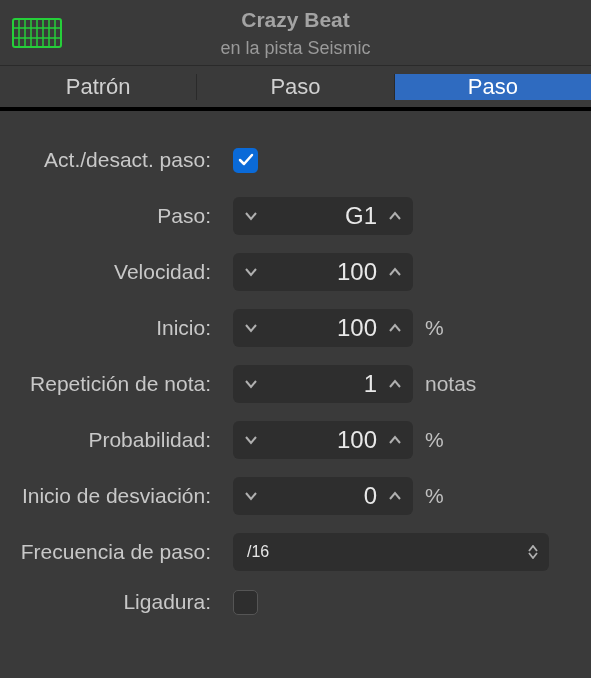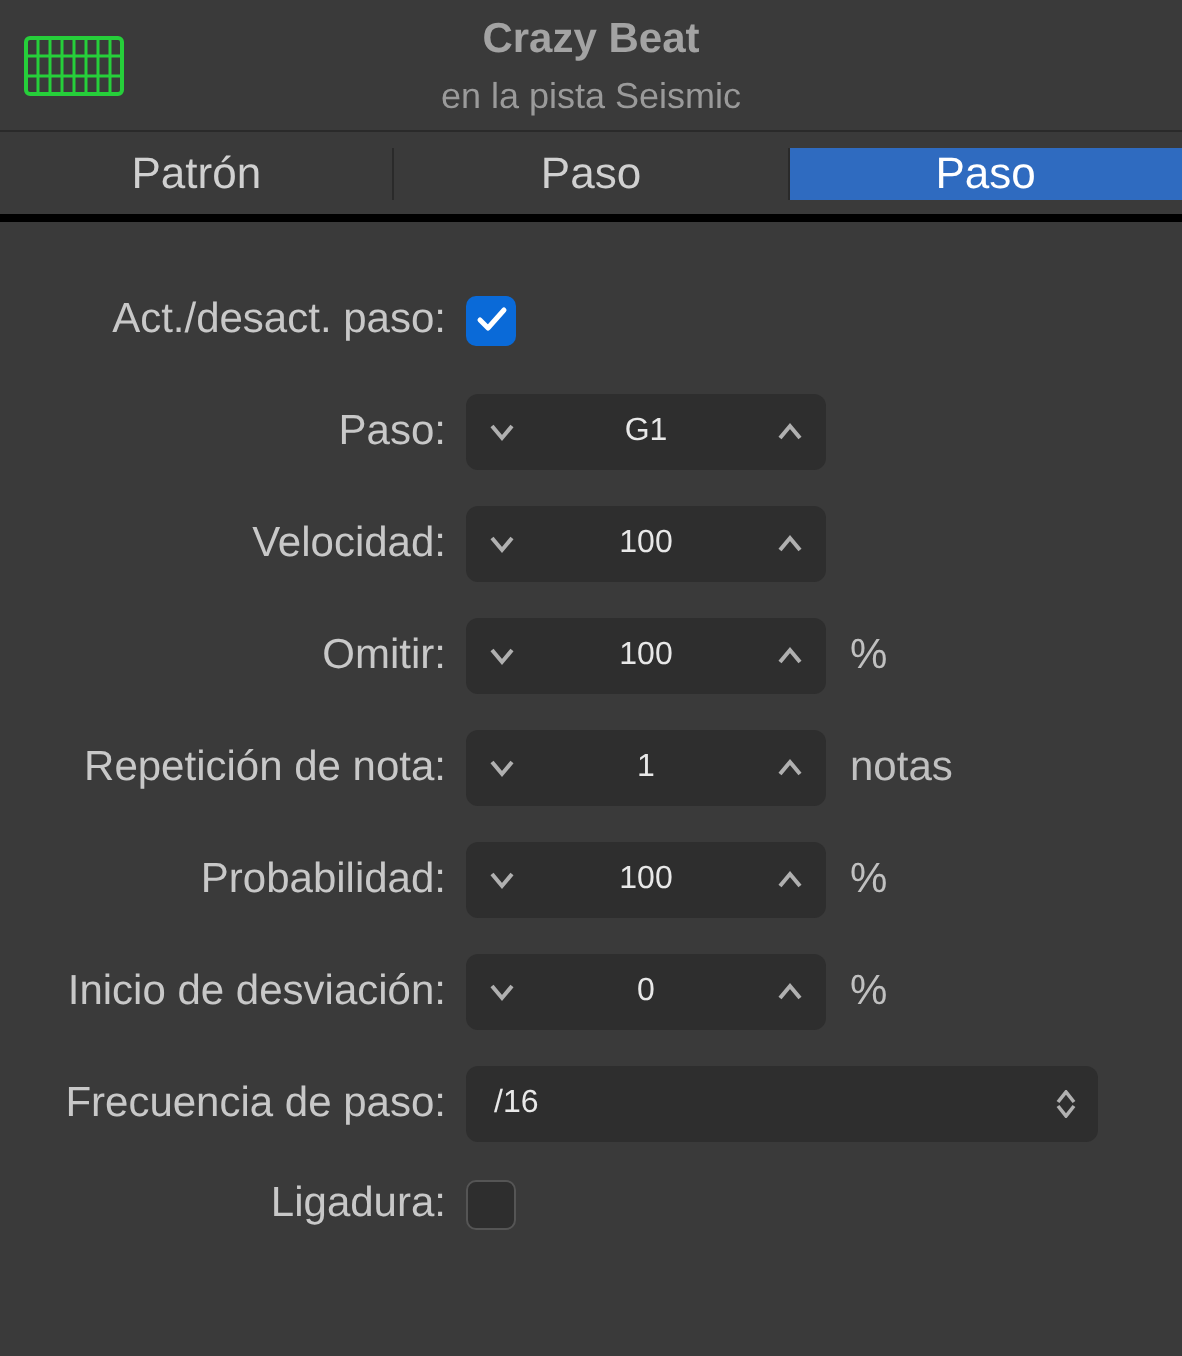--- a/index.html
+++ b/index.html
@@ -61,21 +61,21 @@
       display: flex;
       align-items: center;
       margin-bottom: 18px;
       height: 38px;
     }
     .label {
       width: 215px;
       text-align: right;
       color: #c8c8c8;
       font-size: 21px;
-      padding-right: 10px;
+      padding-right: 22px;
       flex-shrink: 0;
     }
     .checkbox {
       width: 25px;
       height: 25px;
       border-radius: 5px;
       display: flex;
       align-items: center;
       justify-content: center;
       cursor: pointer;
@@ -98,23 +98,23 @@
     .stepper-btn {
       width: 36px;
       height: 38px;
       display: flex;
       align-items: center;
       justify-content: center;
       cursor: pointer;
     }
     .stepper-value {
       flex: 1;
-      text-align: center;
+      text-align: right;
       color: #e8e8e8;
-      font-size: 16px;
+      font-size: 24px;
     }
     .unit {
       margin-left: 12px;
       color: #c0c0c0;
       font-size: 21px;
     }
     .select {
       display: flex;
       align-items: center;
       justify-content: space-between;
@@ -202,21 +202,21 @@
       <div class="stepper-value">100</div>
       <div class="stepper-btn">
         <svg width="14" height="10">
             <path d="M2 8 L7 2 L12 8" stroke="#b0b0b0" stroke-width="2" fill="none"></path>
           </svg>
       </div>
     </div>
   </div>
 
   <div class="row">
-    <div class="label">Omitir:</div>
+    <div class="label">Inicio:</div>
     <div class="stepper">
       <div class="stepper-btn">
         <svg width="14" height="10">
             <path d="M2 2 L7 8 L12 2" stroke="#b0b0b0" stroke-width="2" fill="none"></path>
           </svg>
       </div>
       <div class="stepper-value">100</div>
       <div class="stepper-btn">
         <svg width="14" height="10">
             <path d="M2 8 L7 2 L12 8" stroke="#b0b0b0" stroke-width="2" fill="none"></path>

